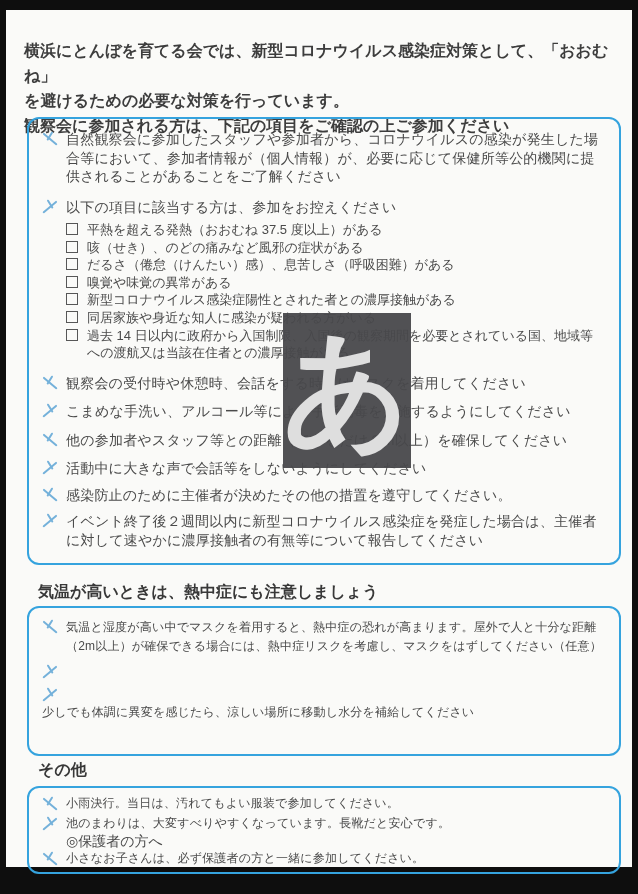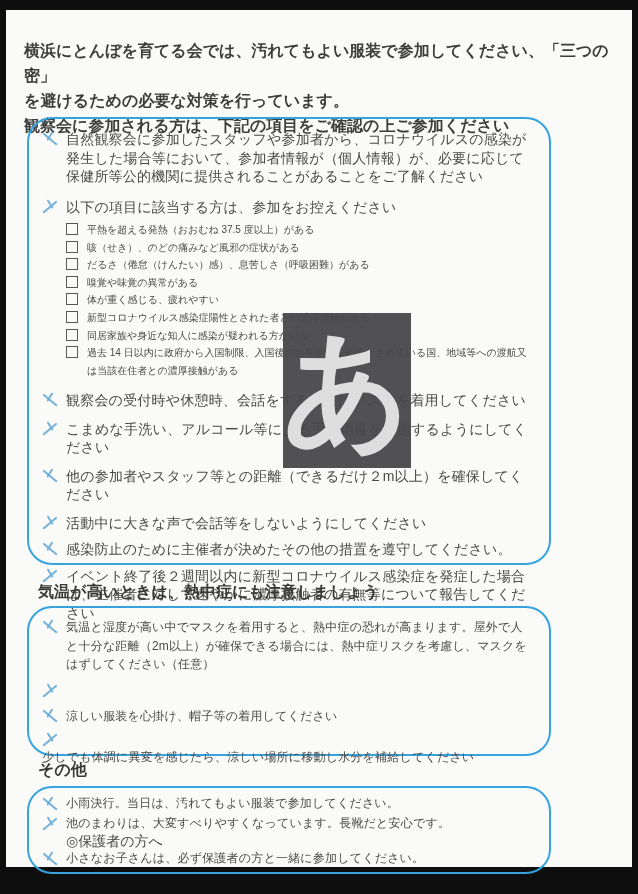--- a/index.html
+++ b/index.html
@@ -18,22 +18,22 @@
   .abs { position:absolute; }
 
   
   .doc-header {
     left:18px; top:28px; width:592px;
     font-size:16px; font-weight:bold; color:#3d3d3d; line-height:25px;
   }
 
   
   .bluebox {
-    left:21px; width:524px;
-    border:2.5px solid #35a3de; border-radius:25px;
+    left:21px; width:594px;
+    border:2.5px solid #35a3de; border-radius:12px;
     background:transparent;
   }
   #covid-box { top:107px; height:448px; padding:11px 16px 10px 13px; }
   #heat-box  { top:596px; height:150px; padding:10px 16px 8px 13px; }
   #other-box { top:776px; height:88px;  padding:7px 16px 6px 13px; }
 
   .section-heading {
     left:32px; font-size:16px; font-weight:bold; color:#383838;
   }
   #heat-heading  { top:572px;text-align:right; }
@@ -54,21 +54,21 @@
     content:""; position:absolute; background:#74b1da; border-radius:2px; height:2.4px;
   }
   .bullet.a::before { width:18px; left:-1px; top:7px; transform:rotate(40deg); }
   .bullet.a::after  { width:10px; left:3px;  top:4px; transform:rotate(-58deg); }
   .bullet.b::before { width:18px; left:-1px; top:7px; transform:rotate(-40deg); }
   .bullet.b::after  { width:10px; left:3px;  top:4px; transform:rotate(58deg); }
 
   
   .checklist { margin-left:24px; margin-top:5px; }
   .check-item { display:flex; align-items:flex-start; }
-  .check-item .txt { font-size:10px; line-height:17.6px; color:#4a4a4a; font-weight:500; }
+  .check-item .txt { font-size:13px; line-height:17.6px; color:#4a4a4a; font-weight:500; }
   .checkbox {
     flex:0 0 12px; width:12px; height:12px; margin:2px 9px 0 0;
     border:1.6px solid #575757; background:transparent;
   }
 
   
   .plain-line { padding-left:24px; font-size:14px; line-height:18px; color:#4a4a4a; font-weight:500; }
 
   
   .watermark {
@@ -84,21 +84,21 @@
 
   .heat-item .txt, .other-item .txt { font-size:12px; }
   .other-item .txt { line-height:17.5px; }
 </style>
 </head>
 <body>
 
 <div class="page">
 
   <div class="abs doc-header">
-    <div>横浜にとんぼを育てる会では、汚れてもよい服装で参加してください、「三つの密」</div>
+    <div>横浜にとんぼを育てる会では、新型コロナウイルス感染症対策として、「おおむね」</div>
     <div>を避けるための必要な対策を行っています。</div>
     <div>観察会に参加される方は、下記の項目をご確認の上ご参加ください</div>
   </div>
 
   <div class="abs bluebox" id="covid-box">
     <div class="row">
       <span class="bullet a"></span>
       <span class="txt">自然観察会に参加したスタッフや参加者から、コロナウイルスの感染が発生した場合等において、参加者情報が（個人情報）が、必要に応じて保健所等公的機関に提供されることがあることをご了解ください</span>
     </div>
 
@@ -119,24 +119,20 @@
       <div class="check-item">
         <span class="checkbox"></span>
         <span class="txt">だるさ（倦怠（けんたい）感）、息苦しさ（呼吸困難）がある</span>
       </div>
       <div class="check-item">
         <span class="checkbox"></span>
         <span class="txt">嗅覚や味覚の異常がある</span>
       </div>
       <div class="check-item">
         <span class="checkbox"></span>
-        <span class="txt">体が重く感じる、疲れやすい</span>
-      </div>
-      <div class="check-item">
-        <span class="checkbox"></span>
         <span class="txt">新型コロナウイルス感染症陽性とされた者との濃厚接触がある</span>
       </div>
       <div class="check-item">
         <span class="checkbox"></span>
         <span class="txt">同居家族や身近な知人に感染が疑われる方がいる</span>
       </div>
       <div class="check-item">
         <span class="checkbox"></span>
         <span class="txt">過去 14 日以内に政府から入国制限、入国後の観察期間を必要とされている国、地域等への渡航又は当該在住者との濃厚接触がある</span>
       </div>
@@ -171,24 +167,20 @@
   <div class="abs section-heading" id="heat-heading">気温が高いときは、熱中症にも注意しましょう</div>
 
   <div class="abs bluebox" id="heat-box">
     <div class="row heat-item">
       <span class="bullet a"></span>
       <span class="txt">気温と湿度が高い中でマスクを着用すると、熱中症の恐れが高まります。屋外で人と十分な距離（2m以上）が確保できる場合には、熱中症リスクを考慮し、マスクをはずしてください（任意）</span>
     </div>
     <div class="row heat-item gap8">
       <span class="bullet b"></span>
     </div>
-    <div class="row heat-item gap8">
-      <span class="bullet a"></span>
-      <span class="txt">涼しい服装を心掛け、帽子等の着用してください</span>
-    </div>
     <div class="row heat-item gap6">
       <span class="bullet b"></span>
       <span class="txt">少しでも体調に異変を感じたら、涼しい場所に移動し水分を補給してください</span>
     </div>
   </div>
 
   <div class="abs section-heading" id="other-heading">その他</div>
 
   <div class="abs bluebox" id="other-box">
     <div class="row other-item">

